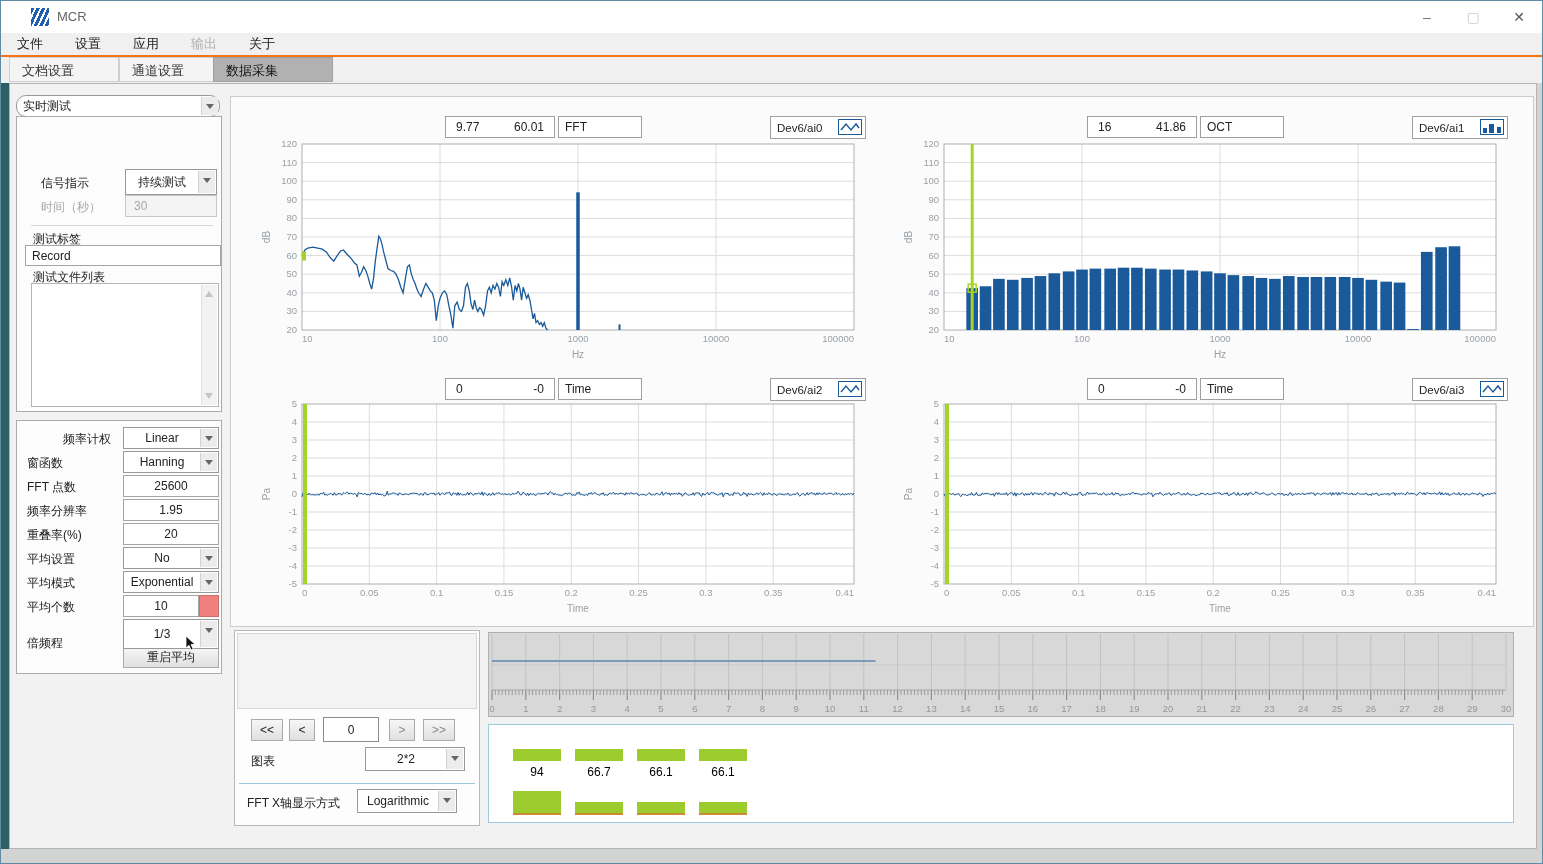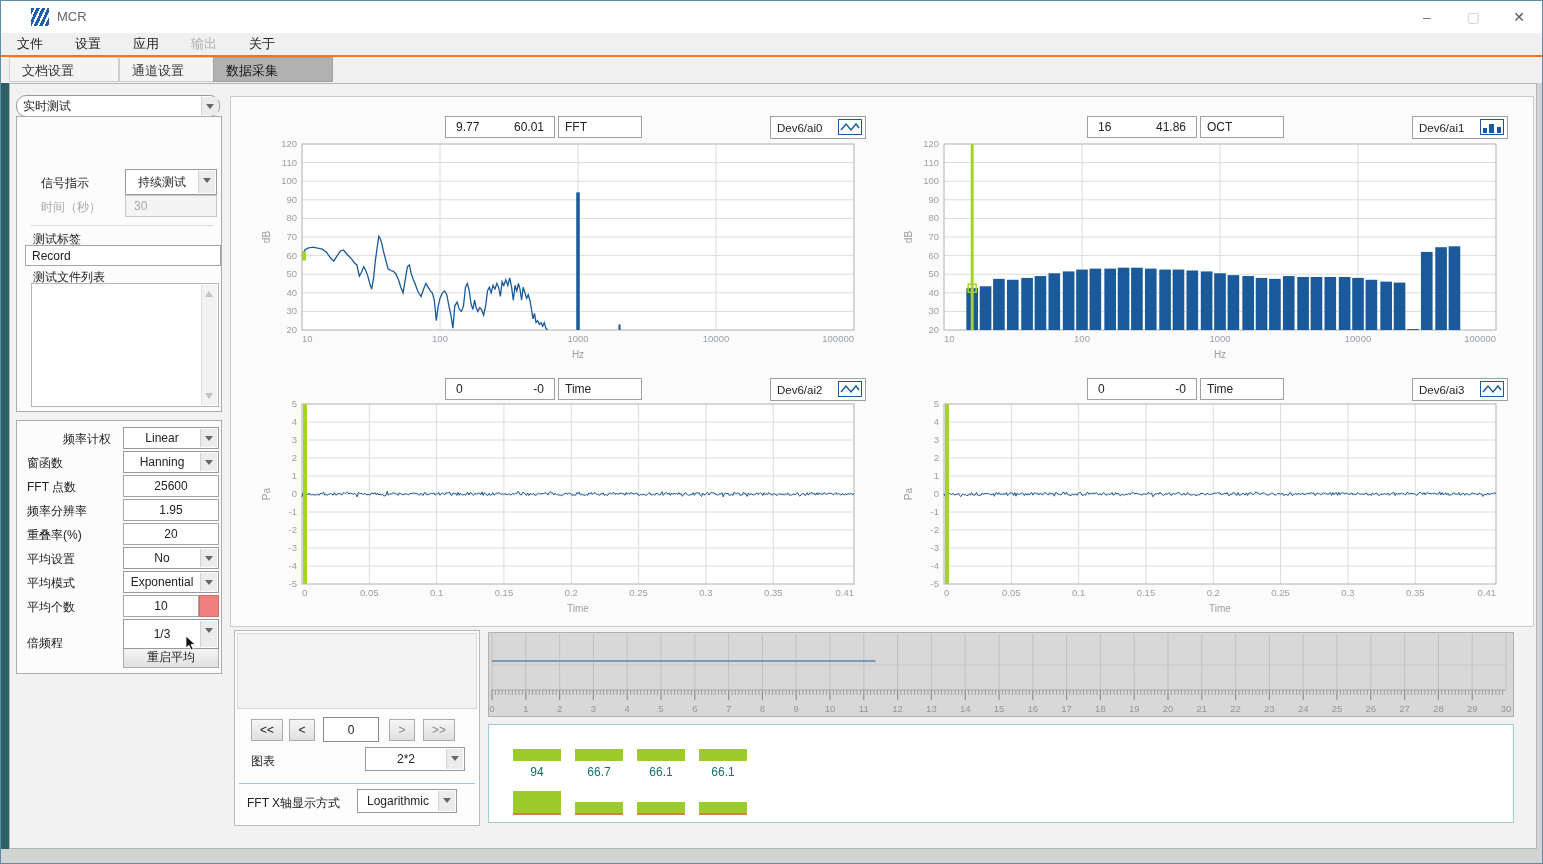--- a/index.html
+++ b/index.html
@@ -55,21 +55,21 @@
   .blpanel{position:absolute;left:224px;top:546px;width:246px;height:196px;background:#fdfdfd;border:1px solid #b9b9b9;box-sizing:border-box;}
   .blpanel .emptybox{position:absolute;left:2px;top:2px;width:240px;height:76px;background:#f3f3f3;border:1px solid #d8d8d8;box-sizing:border-box;}
   .blpanel .divider{position:absolute;left:4px;top:152px;width:236px;height:1px;background:#9ec8e0;}
   
   .timeline{position:absolute;left:478px;top:548px;width:1026px;height:86px;}
   
   .sigpanel{position:absolute;left:478px;top:640px;width:1026px;height:99px;background:#ffffff;border:1px solid #9fc9de;box-sizing:border-box;}
   .sigheader{position:absolute;left:0;top:0;width:100%;height:19px;background:#aadcf1;font-size:12px;font-weight:bold;color:#16303e;line-height:19px;padding-left:8px;box-sizing:border-box;}
   .sigbar{position:absolute;background:#9ccb2d;}
   .sigbar.metered{border-bottom:2px solid #cc8833;box-sizing:border-box;}
-  .sigval{position:absolute;width:48px;text-align:center;font-size:12px;color:#0f766e;}
+  .sigval{position:absolute;width:48px;text-align:center;font-size:12px;color:#000000;}
   
   .mcursor{position:absolute;left:176px;top:552px;width:11px;height:15px;pointer-events:none;z-index:50;}
 </style>
 </head>
 <body>
 
 <div id="app">
 
   <div class="titlebar">
     <div class="appicon"></div>

